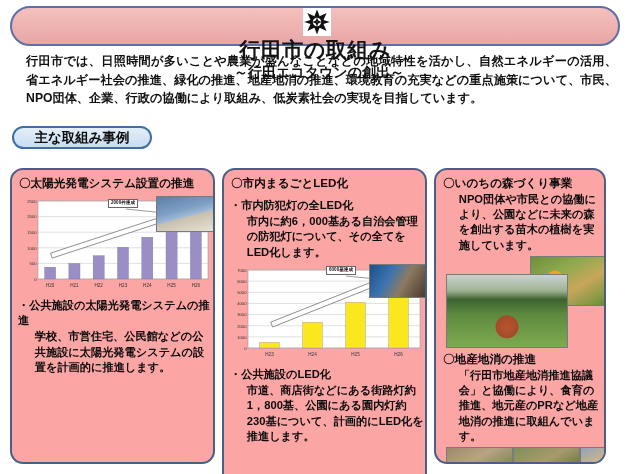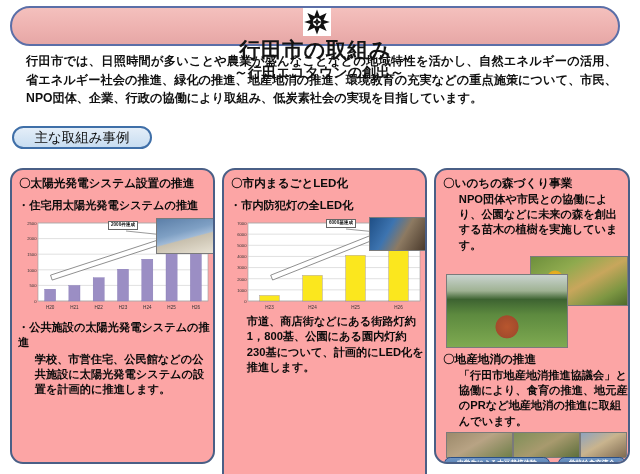--- a/index.html
+++ b/index.html
@@ -40,33 +40,33 @@
   }
   .intro .indent{padding-left:1.4em;display:block;}
 
   
   .section-chip{
     position:absolute;left:12px;top:126px;width:140px;height:23px;
     border:2px solid #3f6fa8;border-radius:12px;
     background:linear-gradient(180deg,#e4eef8 0%,#c8ddf1 100%);
     box-sizing:border-box;
     display:flex;align-items:center;justify-content:center;
-    font-size:13.5px;font-weight:normal;color:#0d0d0d;
+    font-size:13.5px;font-weight:bold;color:#0d0d0d;
   }
 
   
   .panel{
     position:absolute;top:168px;
     border:2px solid #4a5f86;border-radius:13px;
     background:#fca5a5;
     box-sizing:border-box;overflow:hidden;
   }
   #panel-solar{left:10px;width:205px;height:296px;}
   #panel-led{left:222px;width:205px;height:348px;}
-  #panel-forest{left:434px;width:196px;height:296px;}
+  #panel-forest{left:434px;width:172px;height:296px;}
 
   .p-head{
     font-size:11.6px;font-weight:bold;color:#0b0b0b;
     margin:6px 0 0 7px;white-space:nowrap;
   }
   .p-bullet{
     font-size:11.2px;font-weight:bold;color:#0b0b0b;
     margin:7px 0 0 6px;line-height:1.36;
   }
   .p-body{
@@ -139,21 +139,20 @@
 <div class="intro">
   <span class="indent">行田市では、日照時間が多いことや農業が盛んなことなどの地域特性を活かし、自然エネルギーの活用、省エネルギー社会の推進、緑化の推進、地産地消の推進、環境教育の充実などの重点施策について、市民、NPO団体、企業、行政の協働により取組み、低炭素社会の実現を目指しています。</span>
 </div>
 
 <div class="section-chip">
   <span>主な取組み事例</span>
 </div>
 
 <div class="panel" id="panel-solar">
   <div class="p-head">〇太陽光発電システム設置の推進</div>
-  <div class="p-bullet">・住宅用太陽光発電システムの推進</div>
 
   <div class="chart-wrap">
     <svg class="chart-svg" id="svg-solar" width="196" height="96" viewBox="0 0 196 96">
         <rect x="22" y="6" width="170" height="78" fill="#ffffff" stroke="#9a9a9a" stroke-width="0.6"></rect>
         <line x1="22" y1="84" x2="192" y2="84" stroke="#b9b9b9" stroke-width="0.45"></line>
         <text x="20.5" y="85.8" text-anchor="end" font-size="4.2" fill="#333" font-family="&quot;Liberation Sans&quot;,sans-serif">0</text>
         <line x1="22" y1="68.4" x2="192" y2="68.4" stroke="#b9b9b9" stroke-width="0.45"></line>
         <text x="20.5" y="70.2" text-anchor="end" font-size="4.2" fill="#333" font-family="&quot;Liberation Sans&quot;,sans-serif">500</text>
         <line x1="22" y1="52.8" x2="192" y2="52.8" stroke="#b9b9b9" stroke-width="0.45"></line>
         <text x="20.5" y="54.599999999999994" text-anchor="end" font-size="4.2" fill="#333" font-family="&quot;Liberation Sans&quot;,sans-serif">1000</text>
@@ -188,20 +187,23 @@
 
   <div class="p-bullet">・公共施設の太陽光発電システムの推進</div>
   <div class="p-body">
     <span class="ind">学校、市営住宅、公民館などの公共施設に太陽光発電システムの設置を計画的に推進します。</span>
   </div>
 </div>
 
 <div class="panel" id="panel-led">
   <div class="p-head">〇市内まるごとLED化</div>
   <div class="p-bullet">・市内防犯灯の全LED化</div>
+  <div class="p-body">
+    <span class="ind">市内に約6，000基ある自治会管理の防犯灯について、その全てをLED化します。</span>
+  </div>
 
   <div class="chart-wrap">
     <svg class="chart-svg" id="svg-led" width="196" height="96" viewBox="0 0 196 96">
         <rect x="20" y="6" width="172" height="78" fill="#ffffff" stroke="#9a9a9a" stroke-width="0.6"></rect>
         <line x1="20" y1="84" x2="192" y2="84" stroke="#b9b9b9" stroke-width="0.45"></line>
         <text x="18.5" y="85.8" text-anchor="end" font-size="4.2" fill="#333" font-family="&quot;Liberation Sans&quot;,sans-serif">0</text>
         <line x1="20" y1="72.85714285714286" x2="192" y2="72.85714285714286" stroke="#b9b9b9" stroke-width="0.45"></line>
         <text x="18.5" y="74.65714285714286" text-anchor="end" font-size="4.2" fill="#333" font-family="&quot;Liberation Sans&quot;,sans-serif">1000</text>
         <line x1="20" y1="61.714285714285715" x2="192" y2="61.714285714285715" stroke="#b9b9b9" stroke-width="0.45"></line>
         <text x="18.5" y="63.51428571428571" text-anchor="end" font-size="4.2" fill="#333" font-family="&quot;Liberation Sans&quot;,sans-serif">2000</text>
@@ -225,20 +227,21 @@
         <text x="170.5" y="92" text-anchor="middle" font-size="4.6" fill="#333" font-family="&quot;Liberation Sans&quot;,sans-serif">H26</text>
         <g fill="#ffffff" stroke="#444" stroke-width="0.6">
           <polygon points="44.610770246382,63.01597196458632 148.97701035534718,21.51218810730017 149.93778060172917,23.928160071886484 155.45,16.14 146.09469961620118,14.264272213541215 147.05546986258318,16.68024417812753 42.68922975361801,58.18402803541368"></polygon>
         </g>
         <line x1="118" y1="12" x2="170.5" y2="17.142857142857153" stroke="#555" stroke-width="0.6"></line>
       </svg>
     <div class="callout" id="callout-led" style="left:98px;top:2px;">6000基達成</div>
     <div class="photo ph-pole" style="left:141px;top:0px;width:55px;height:32px;"></div>
   </div>
 
+  <div class="p-bullet">・公共施設のLED化</div>
   <div class="p-body">
     <span class="ind">市道、商店街などにある街路灯約1，800基、公園にある園内灯約230基について、計画的にLED化を推進します。</span>
   </div>
 </div>
 
 <div class="panel" id="panel-forest">
   <div class="p-head">〇いのちの森づくり事業</div>
   <div class="p-body">
     <span class="ind">NPO団体や市民との協働により、公園などに未来の森を創出する苗木の植樹を実施しています。</span>
   </div>

